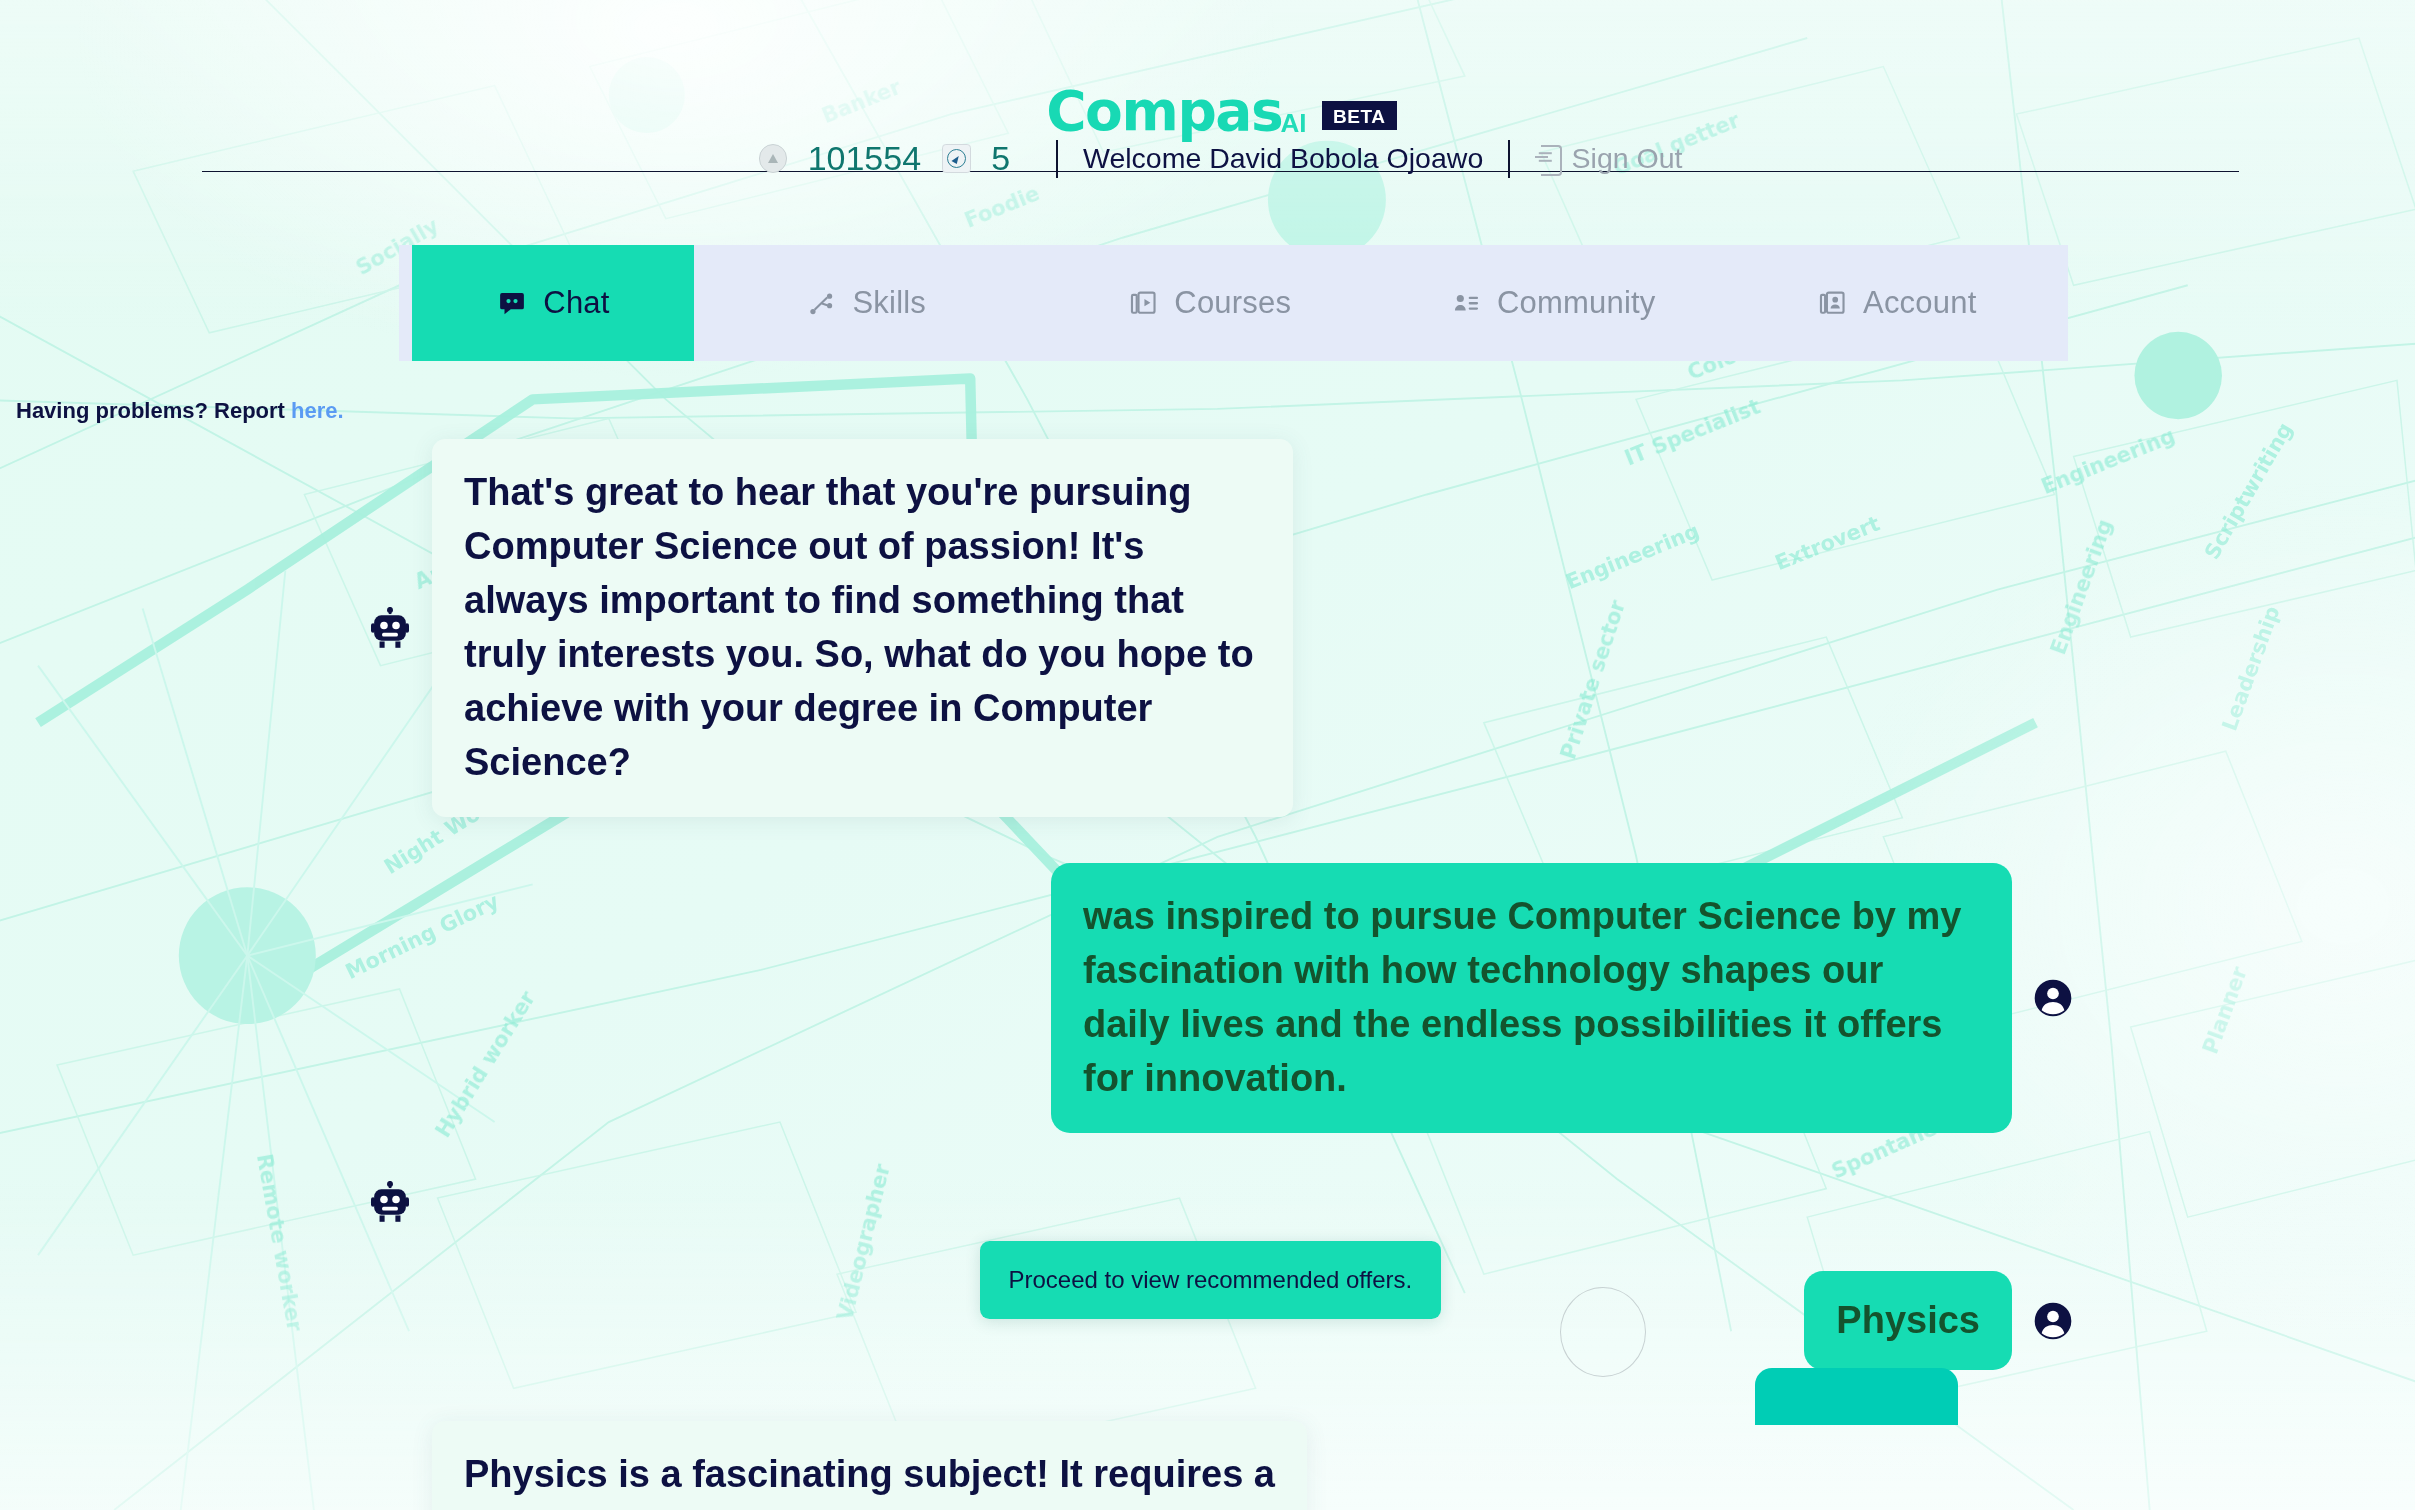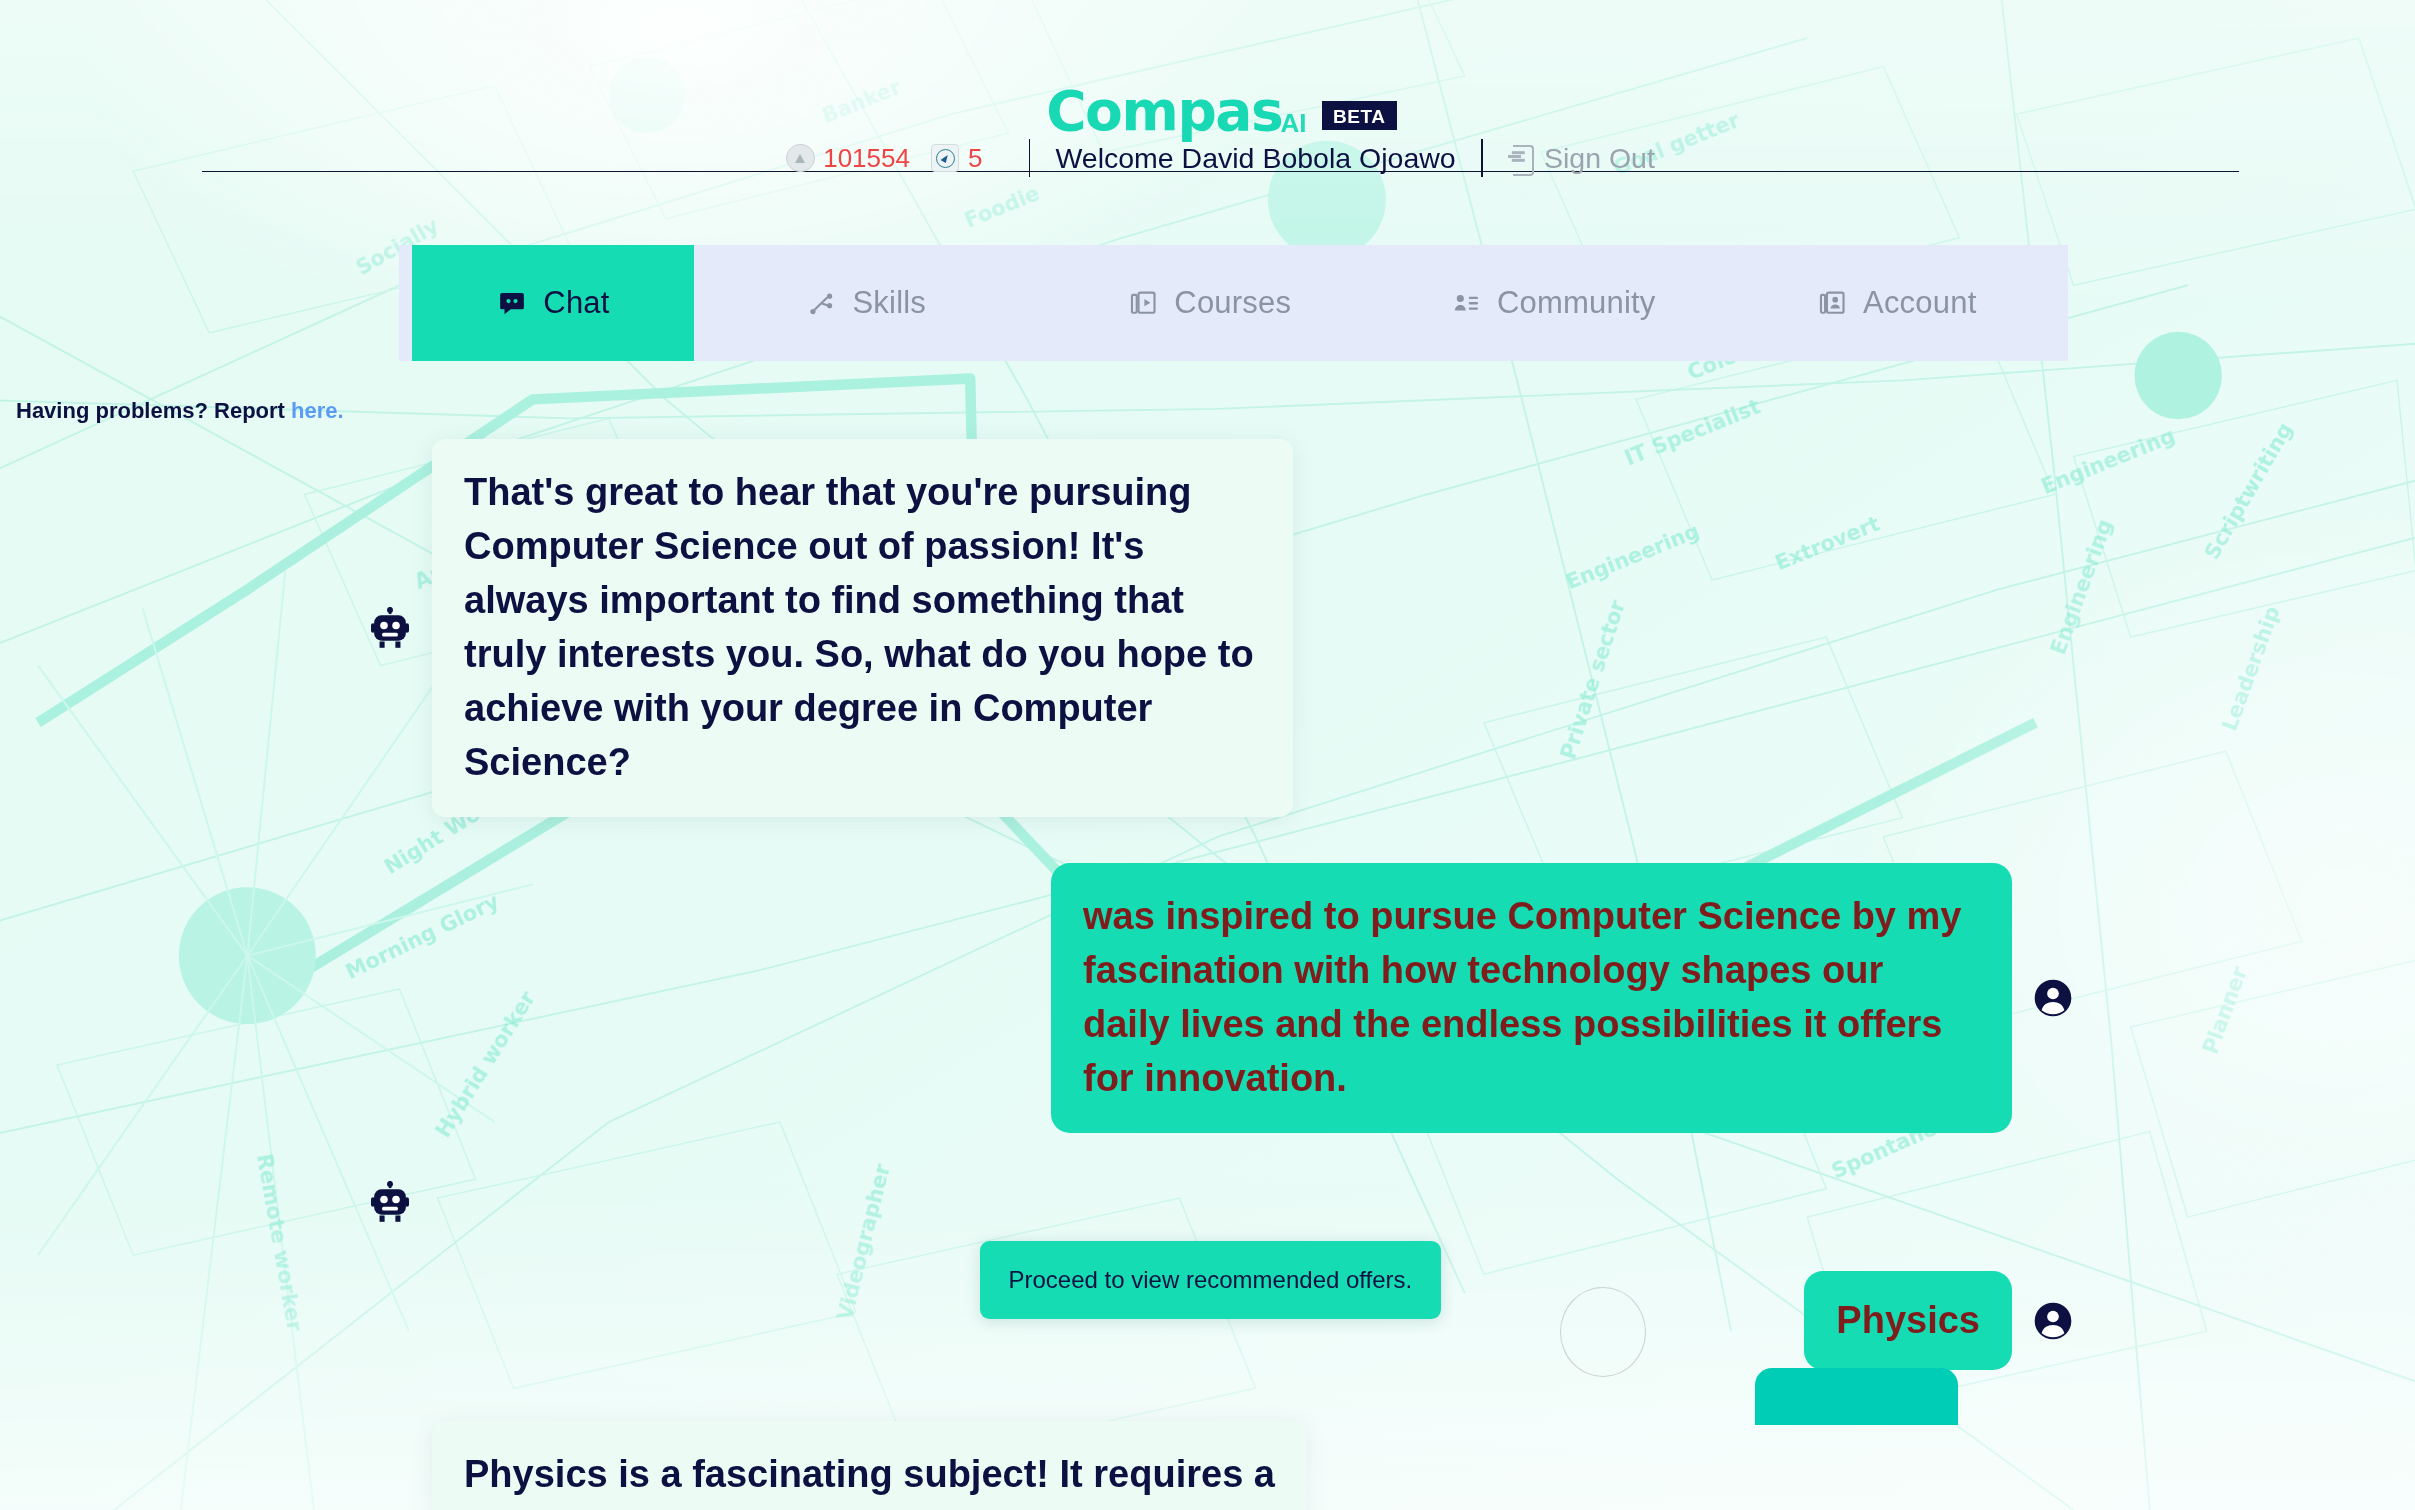--- a/index.html
+++ b/index.html
@@ -98,21 +98,21 @@
     padding-bottom: 3.8px;
   }
   .stat {
     display: flex;
     align-items: center;
     gap: 8.6px;
     color: #9aa3ae;
     font-size: 26px;
     margin-right: 21px;
   }
-  .stat-val { color: #ef4444; font-size: 26px; }
+  .stat-val { color: #0f766e; font-size: 34px; margin-left: 12px; }
 
   .medal-icon {
     width: 28.5px; height: 28.5px; border-radius: 50%;
     background: #e3e9ea;
     border: 1.9px solid #c9d2d4;
     display: flex; align-items: center; justify-content: center;
   }
   .medal-icon i {
     width: 0; height: 0;
     border-left: 5.7px solid transparent;
@@ -234,21 +234,21 @@
     font-weight: 700;
   }
   .bubble.bot {
     background: #edfbf5;
     color: #0d1142;
     box-shadow: 0 3.8px 21px rgba(70,110,120,.10);
     border-radius: 13.3px;
   }
   .bubble.user {
     background: #16dcb3;
-    color: #7f1d1d;
+    color: #14532d;
     border-radius: 19px;
   }
   .bubble.pill { padding: 23px 32px; }
 
   .avatar-bot { width: 38px; height: 42px; margin-right: 23px; flex: 0 0 auto; }
   .avatar-user { width: 40px; height: 40px; margin-left: 21px; flex: 0 0 auto; }
 
   
   #proceed {
     position: absolute;

